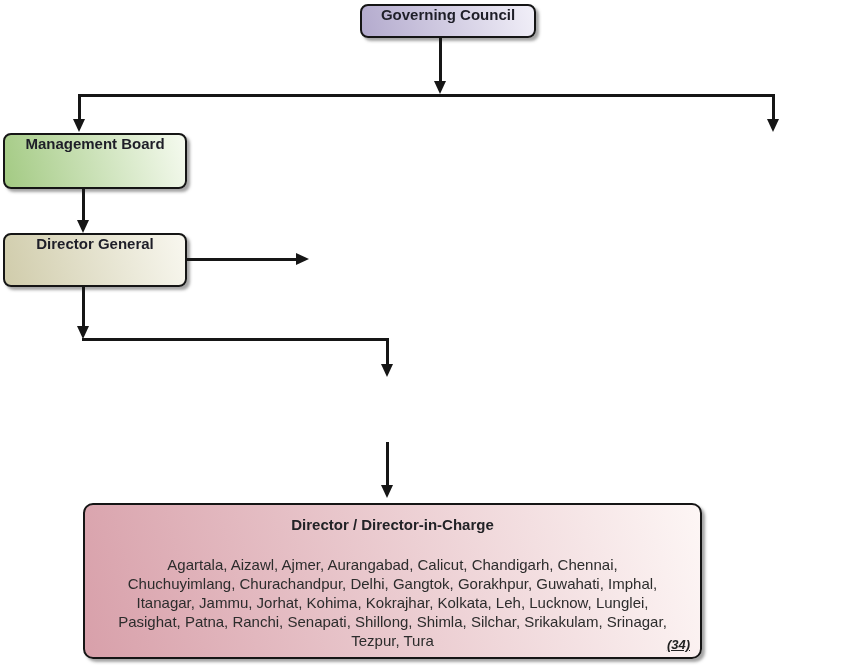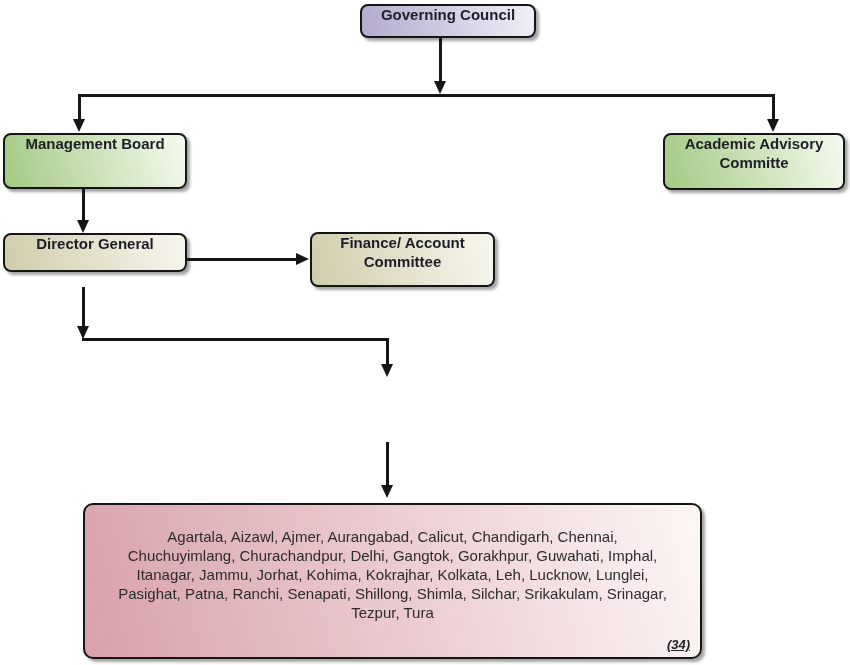--- a/index.html
+++ b/index.html
@@ -101,36 +101,29 @@
 <div class="canvas">
 
   <div class="node purple" style="left:360px; top:4px; width:176px; height:34px;">
     <span class="lbl">Governing Council</span>
   </div>
 
   <div class="node green" style="left:3px; top:133px; width:184px; height:56px;">
     <span class="lbl">Management Board</span>
   </div>
 
-  <div class="node green" style="left:663px; top:133px; width:182px; height:57px;">
-    <span class="lbl">Academic Advisory
-Committe</span>
-  </div>
 
-  <div class="node tan" style="left:3px; top:233px; width:184px; height:39px;">
+  <div class="node tan" style="left:3px; top:233px; width:184px; height:54px;">
     <span class="lbl">Director General</span>
   </div>
 
-  <div class="node tan" style="left:310px; top:232px; width:185px; height:55px;">
-    <span class="lbl">Finance/ Account
-Committee</span>
-  </div>
 
 
   <div class="director-box">
+    <span class="hdr">Director / Director-in-Charge</span>
     <span class="centers">Agartala, Aizawl, Ajmer, Aurangabad, Calicut, Chandigarh, Chennai,
 Chuchuyimlang, Churachandpur, Delhi, Gangtok, Gorakhpur, Guwahati, Imphal,
 Itanagar, Jammu, Jorhat, Kohima, Kokrajhar, Kolkata, Leh, Lucknow, Lunglei,
 Pasighat, Patna, Ranchi, Senapati, Shillong, Shimla, Silchar, Srikakulam, Srinagar,
 Tezpur, Tura</span>
     <span class="count">(34)</span>
   </div>
 
   <div class="line" style="left:439px; top:38px; width:3px; height:45px;"></div>
   <div class="arr-down" style="left:434px; top:81px;"></div>

